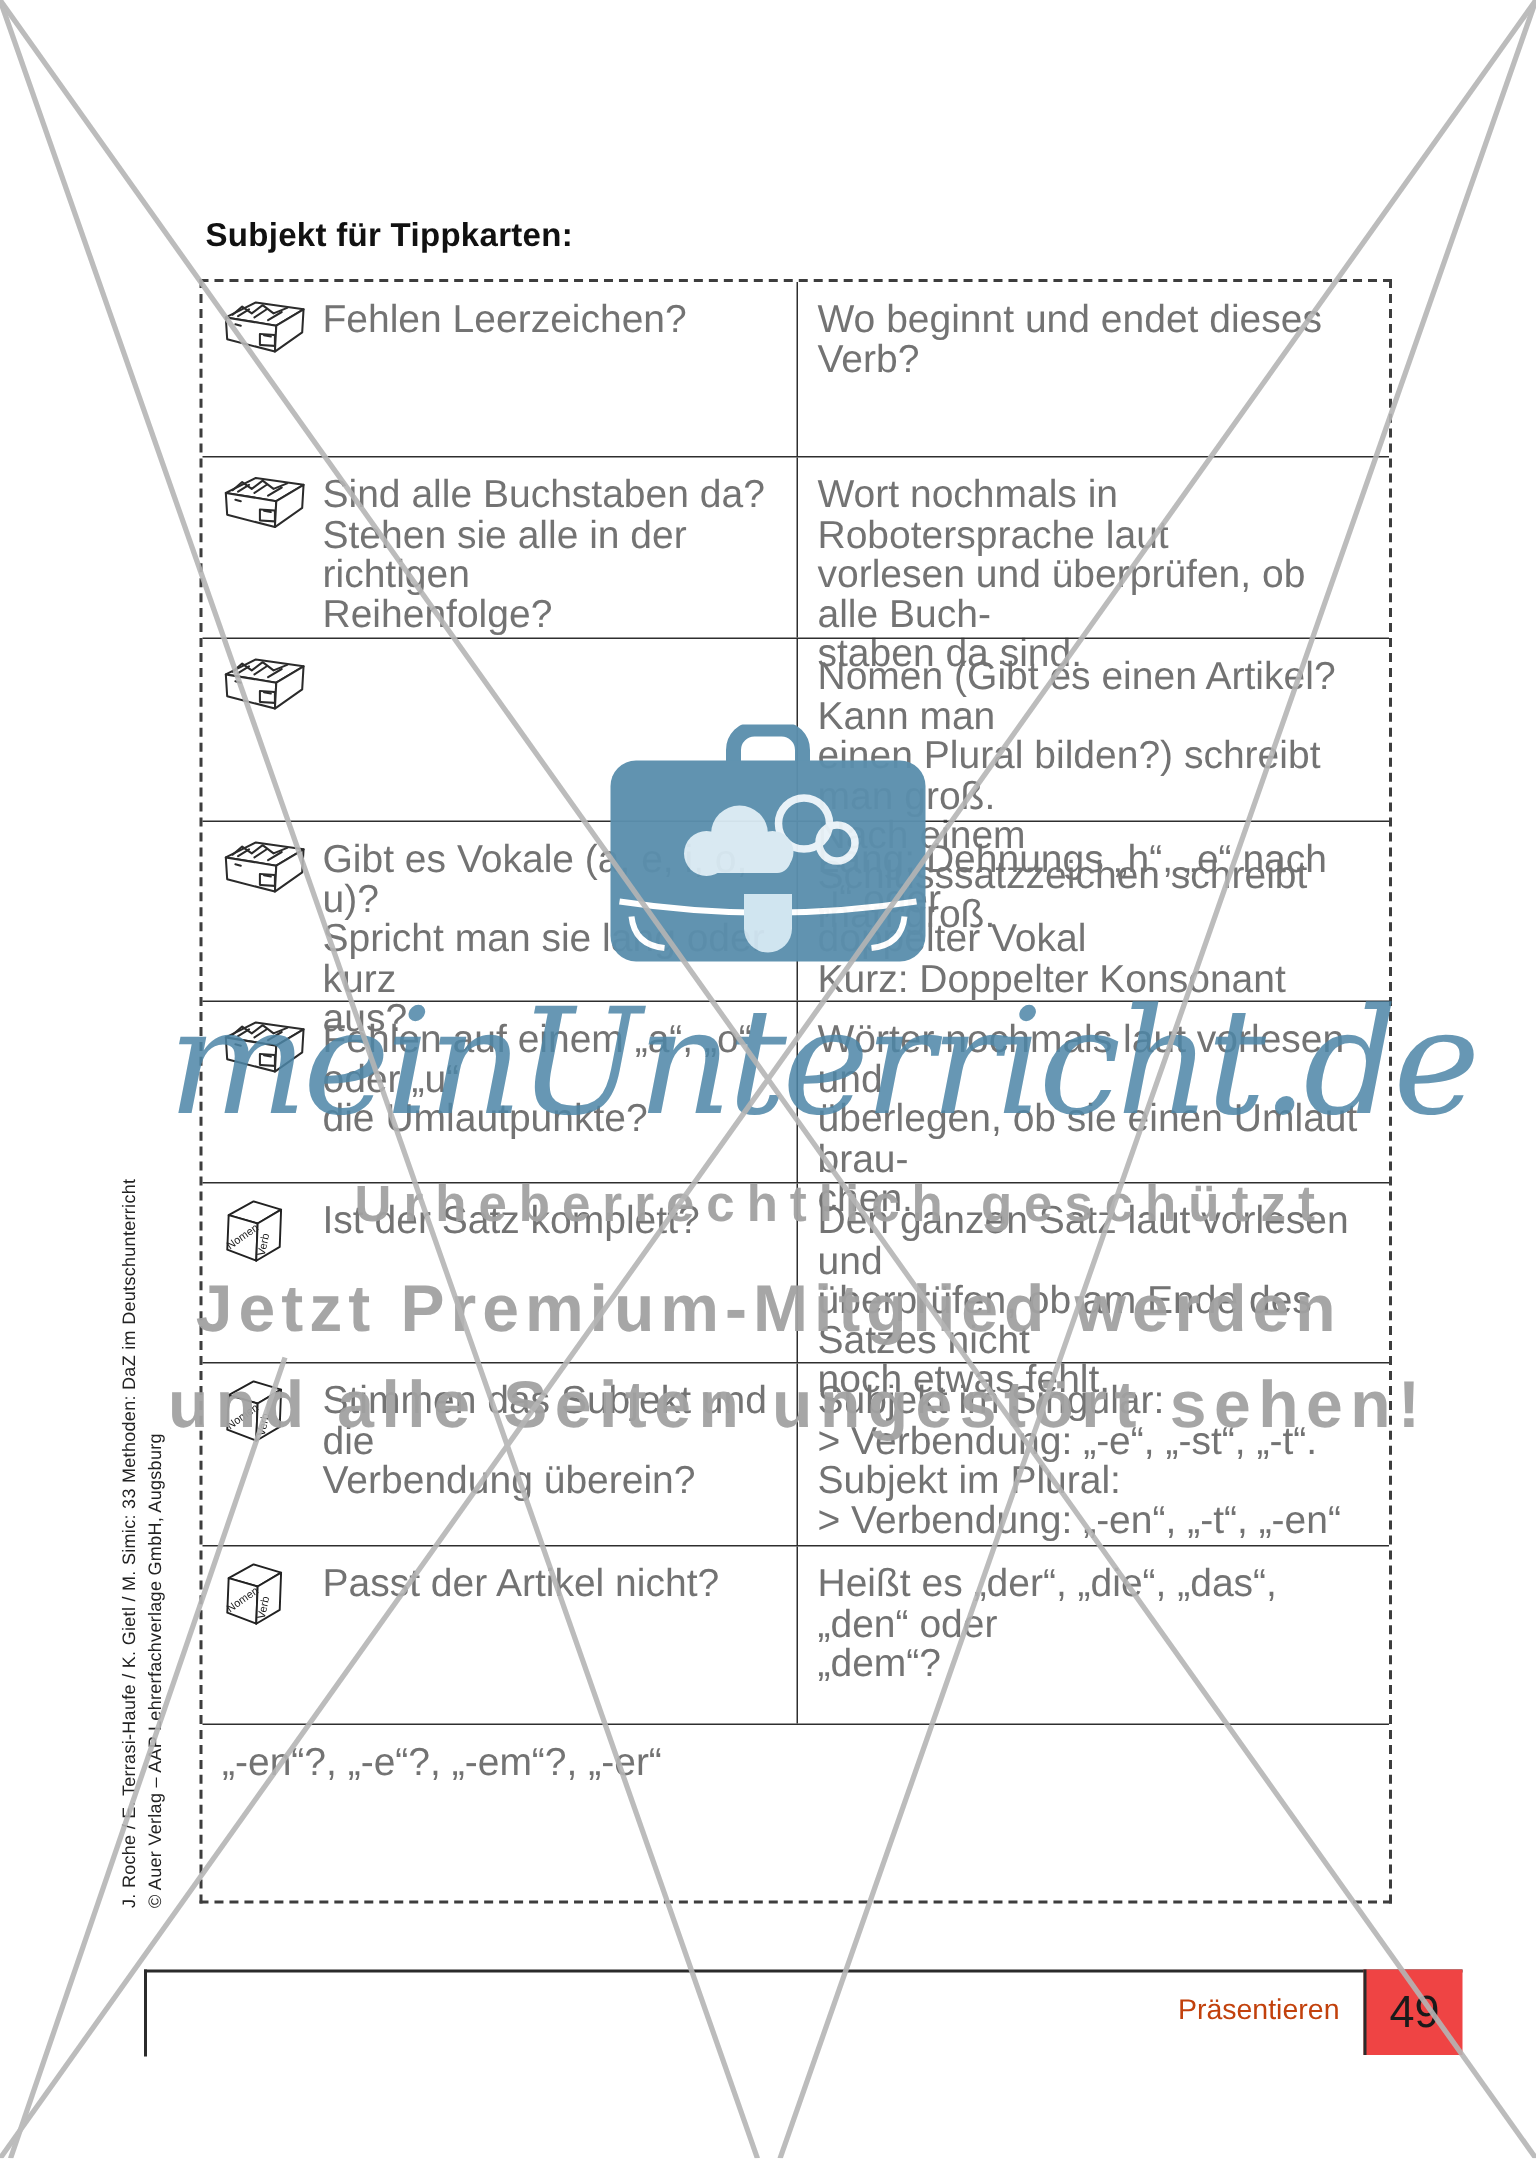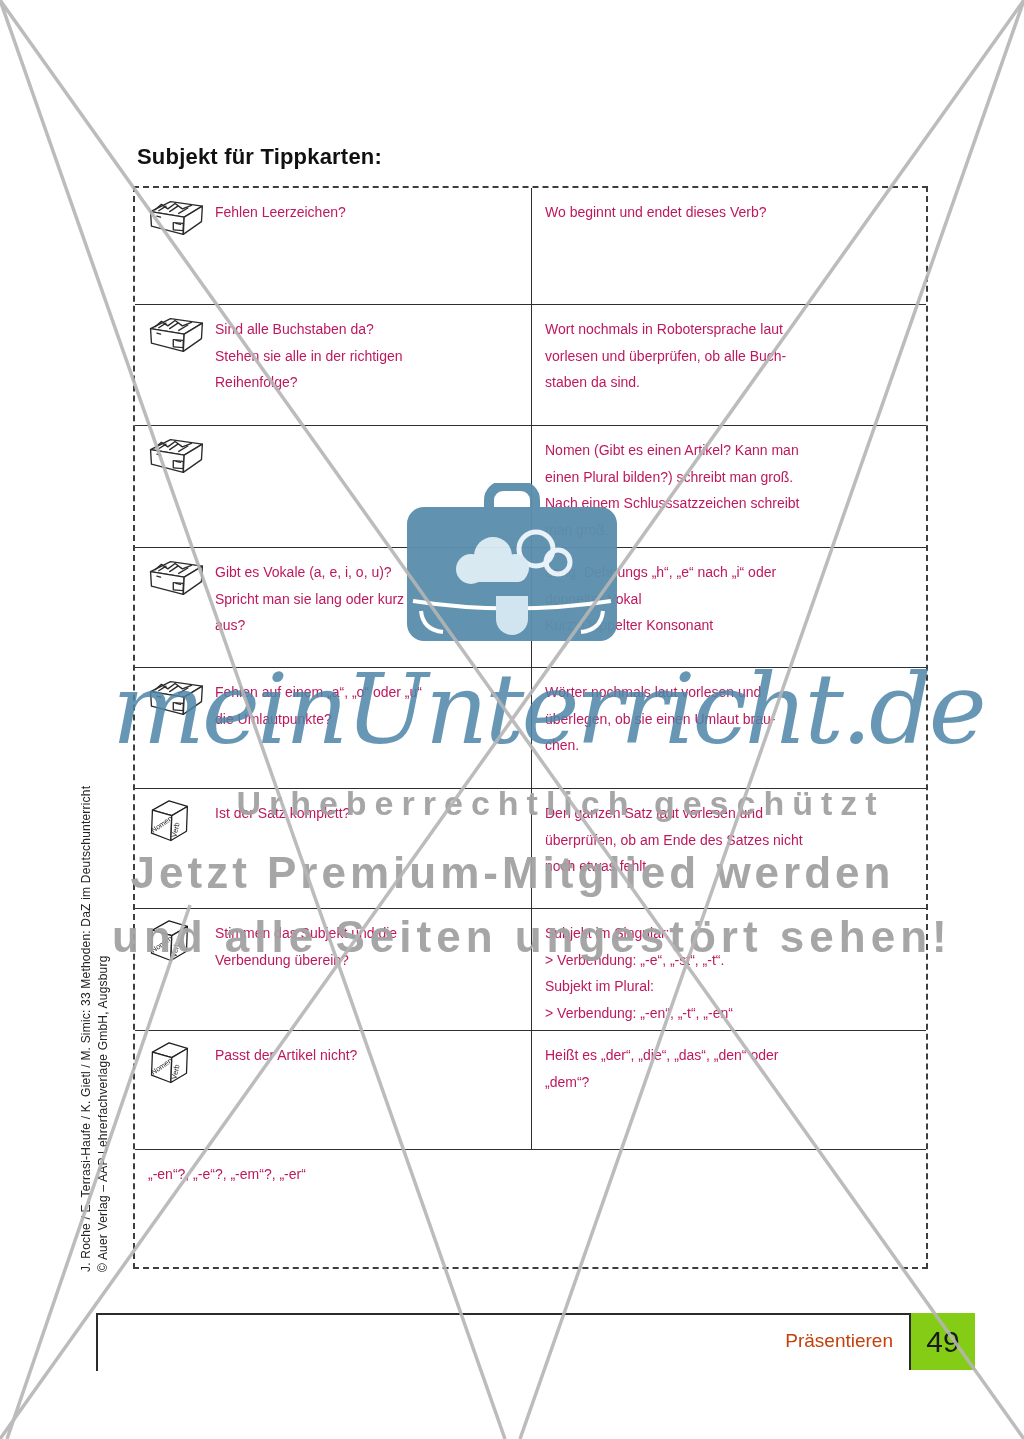--- a/index.html
+++ b/index.html
@@ -8,21 +8,21 @@
   .title{position:absolute;left:137px;top:144px;font-size:22px;font-weight:bold;
          letter-spacing:.2px;color:#111;}
   
   .tiptable{position:absolute;left:133px;top:186px;width:795px;height:1083px;
             border:2px dashed #3d3d3d;box-sizing:border-box;display:flex;flex-direction:column;}
   .trow{display:flex;box-sizing:border-box;border-top:1.6px solid #2e2e2e;flex:0 0 auto;}
   .trow:first-child{border-top:none;}
   .cell-q{width:397px;box-sizing:border-box;border-right:1.6px solid #2e2e2e;
           position:relative;padding:11px 10px 6px 80px;}
   .cell-a{flex:1;box-sizing:border-box;padding:11px 12px 6px 13px;}
-  .qtext,.atext{font-size:14px;line-height:26.5px;white-space:pre-line;color:#be185d;}
+  .qtext,.atext{font-size:26px;line-height:26.5px;white-space:pre-line;color:#737373;}
   .iconwrap{position:absolute;left:11px;top:9px;}
   
   .credit{position:absolute;left:78px;top:1272px;width:502px;
           transform:rotate(-90deg);transform-origin:0 0;
           font-size:12px;line-height:16.5px;color:#222;letter-spacing:.2px;}
   .credit div{white-space:nowrap;}
   
   .wm-script{position:absolute;left:112px;top:652px;width:830px;z-index:5;
              font-family:"DejaVu Serif",serif;font-style:italic;font-size:98px;
              letter-spacing:-3px;color:#4d86a7;opacity:.85;white-space:nowrap;}
@@ -31,21 +31,21 @@
            text-align:center;white-space:nowrap;line-height:1;}
   .wm-g1{left:163px;top:786px;width:795px;font-size:34px;letter-spacing:8px;}
   .wm-g2{left:115px;top:851px;width:795px;font-size:44px;letter-spacing:4px;}
   .wm-g3{left:112px;top:915px;width:800px;font-size:44px;letter-spacing:5px;}
   .strikes{position:absolute;left:0;top:0;z-index:7;}
   
   .f-rule{position:absolute;left:96px;top:1313px;width:879px;height:2px;background:#2b2b2b;z-index:2;}
   .f-tick{position:absolute;left:96px;top:1313px;width:2px;height:58px;background:#2b2b2b;z-index:2;}
   .f-section{position:absolute;left:593px;top:1330px;width:300px;text-align:right;
              font-size:19px;color:#c2410c;z-index:2;}
-  .f-pagebox{position:absolute;left:909px;top:1313px;width:66px;height:57px;background:#84cc16;
+  .f-pagebox{position:absolute;left:909px;top:1313px;width:66px;height:57px;background:#ef4444;
              border-left:2px solid #2b2b2b;box-sizing:border-box;z-index:2;
              display:flex;align-items:center;justify-content:center;
              font-size:30px;color:#1a1a1a;}
   .defs{position:absolute;width:0;height:0;overflow:hidden;}
 </style>
 </head>
 <body>
 
 <svg class="defs" aria-hidden="true">
   <defs>

